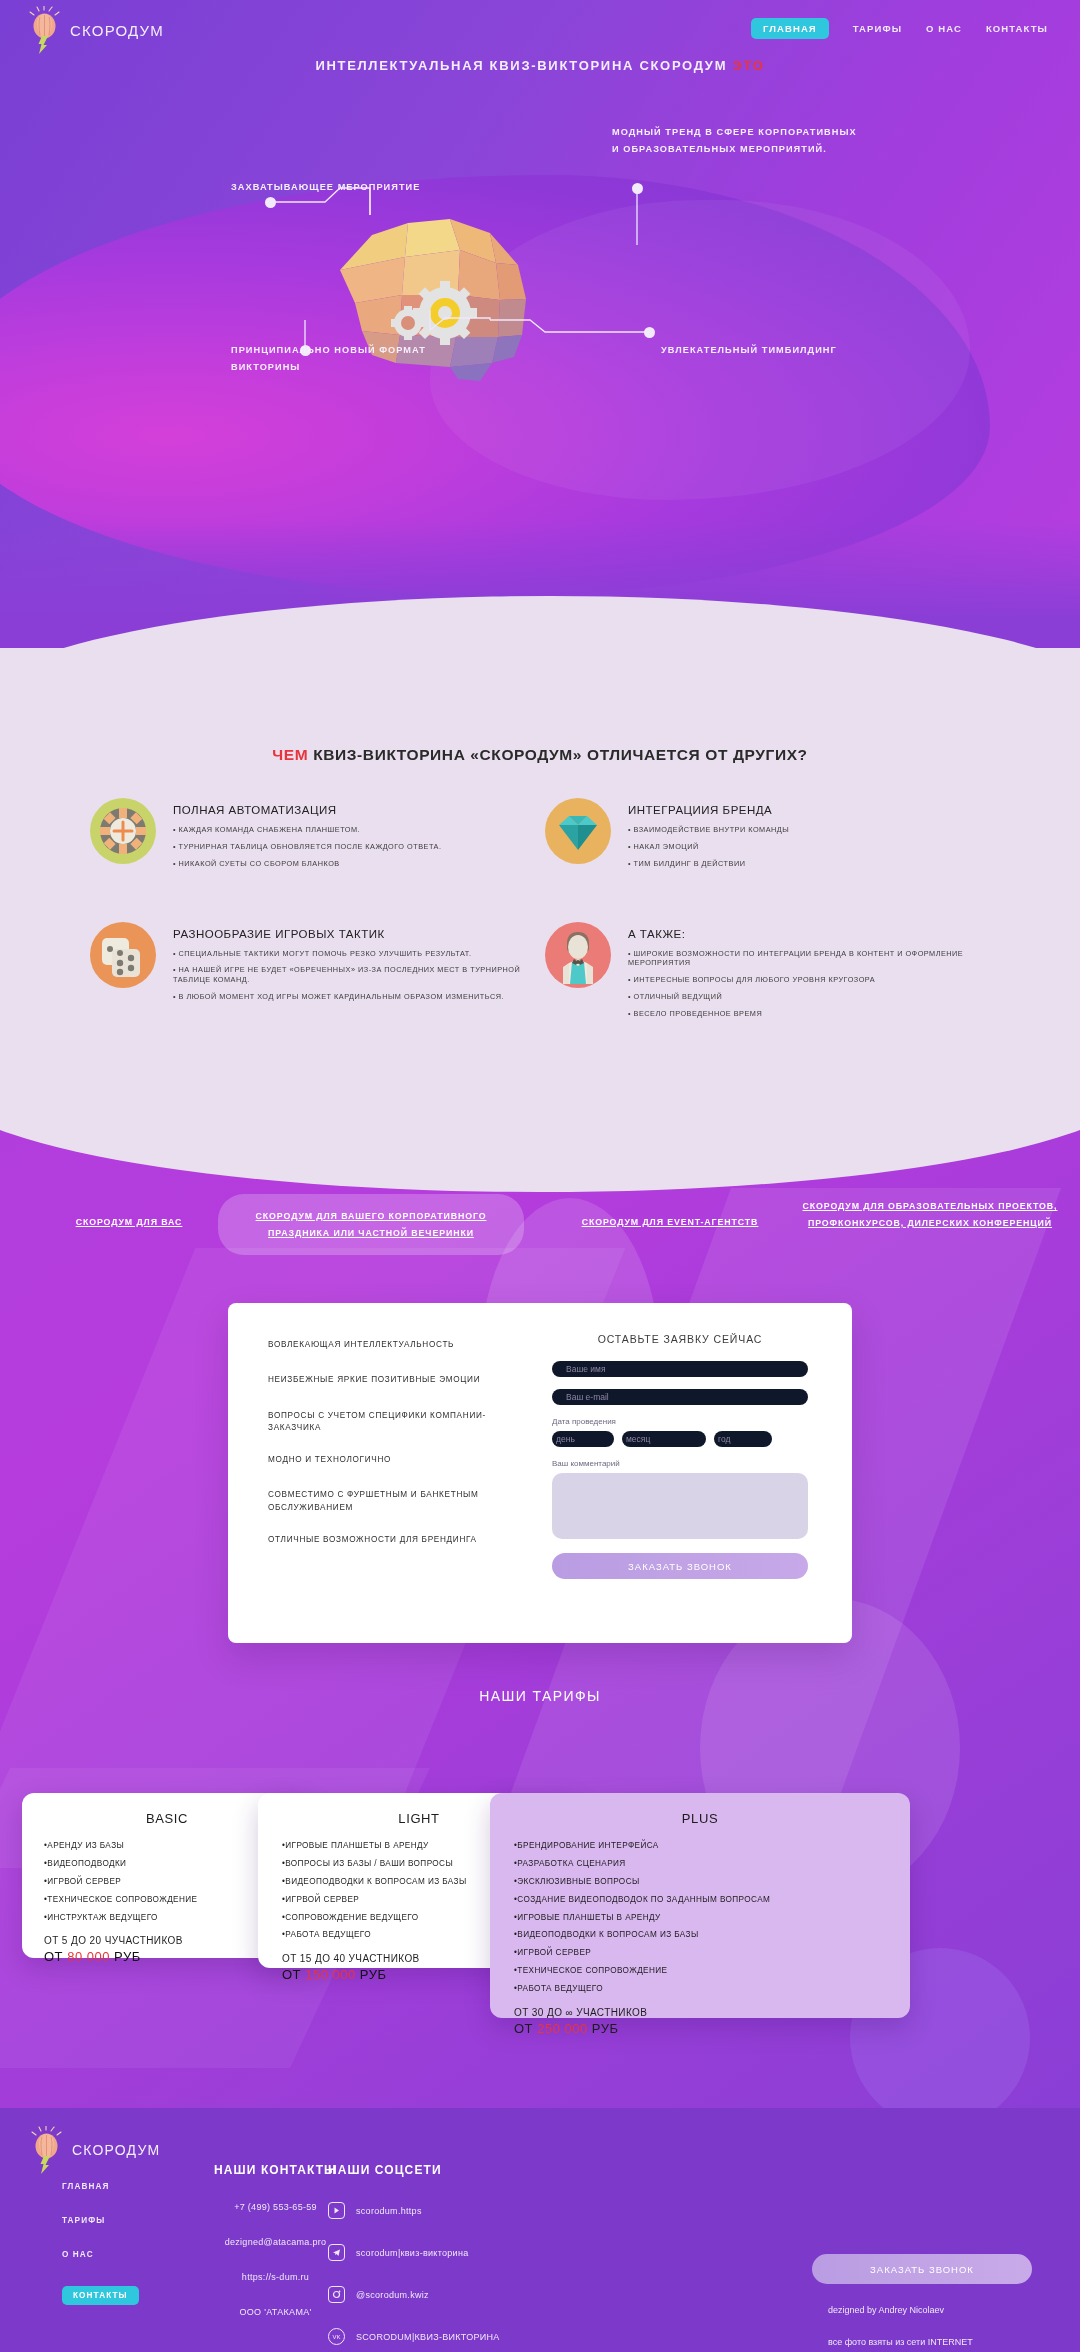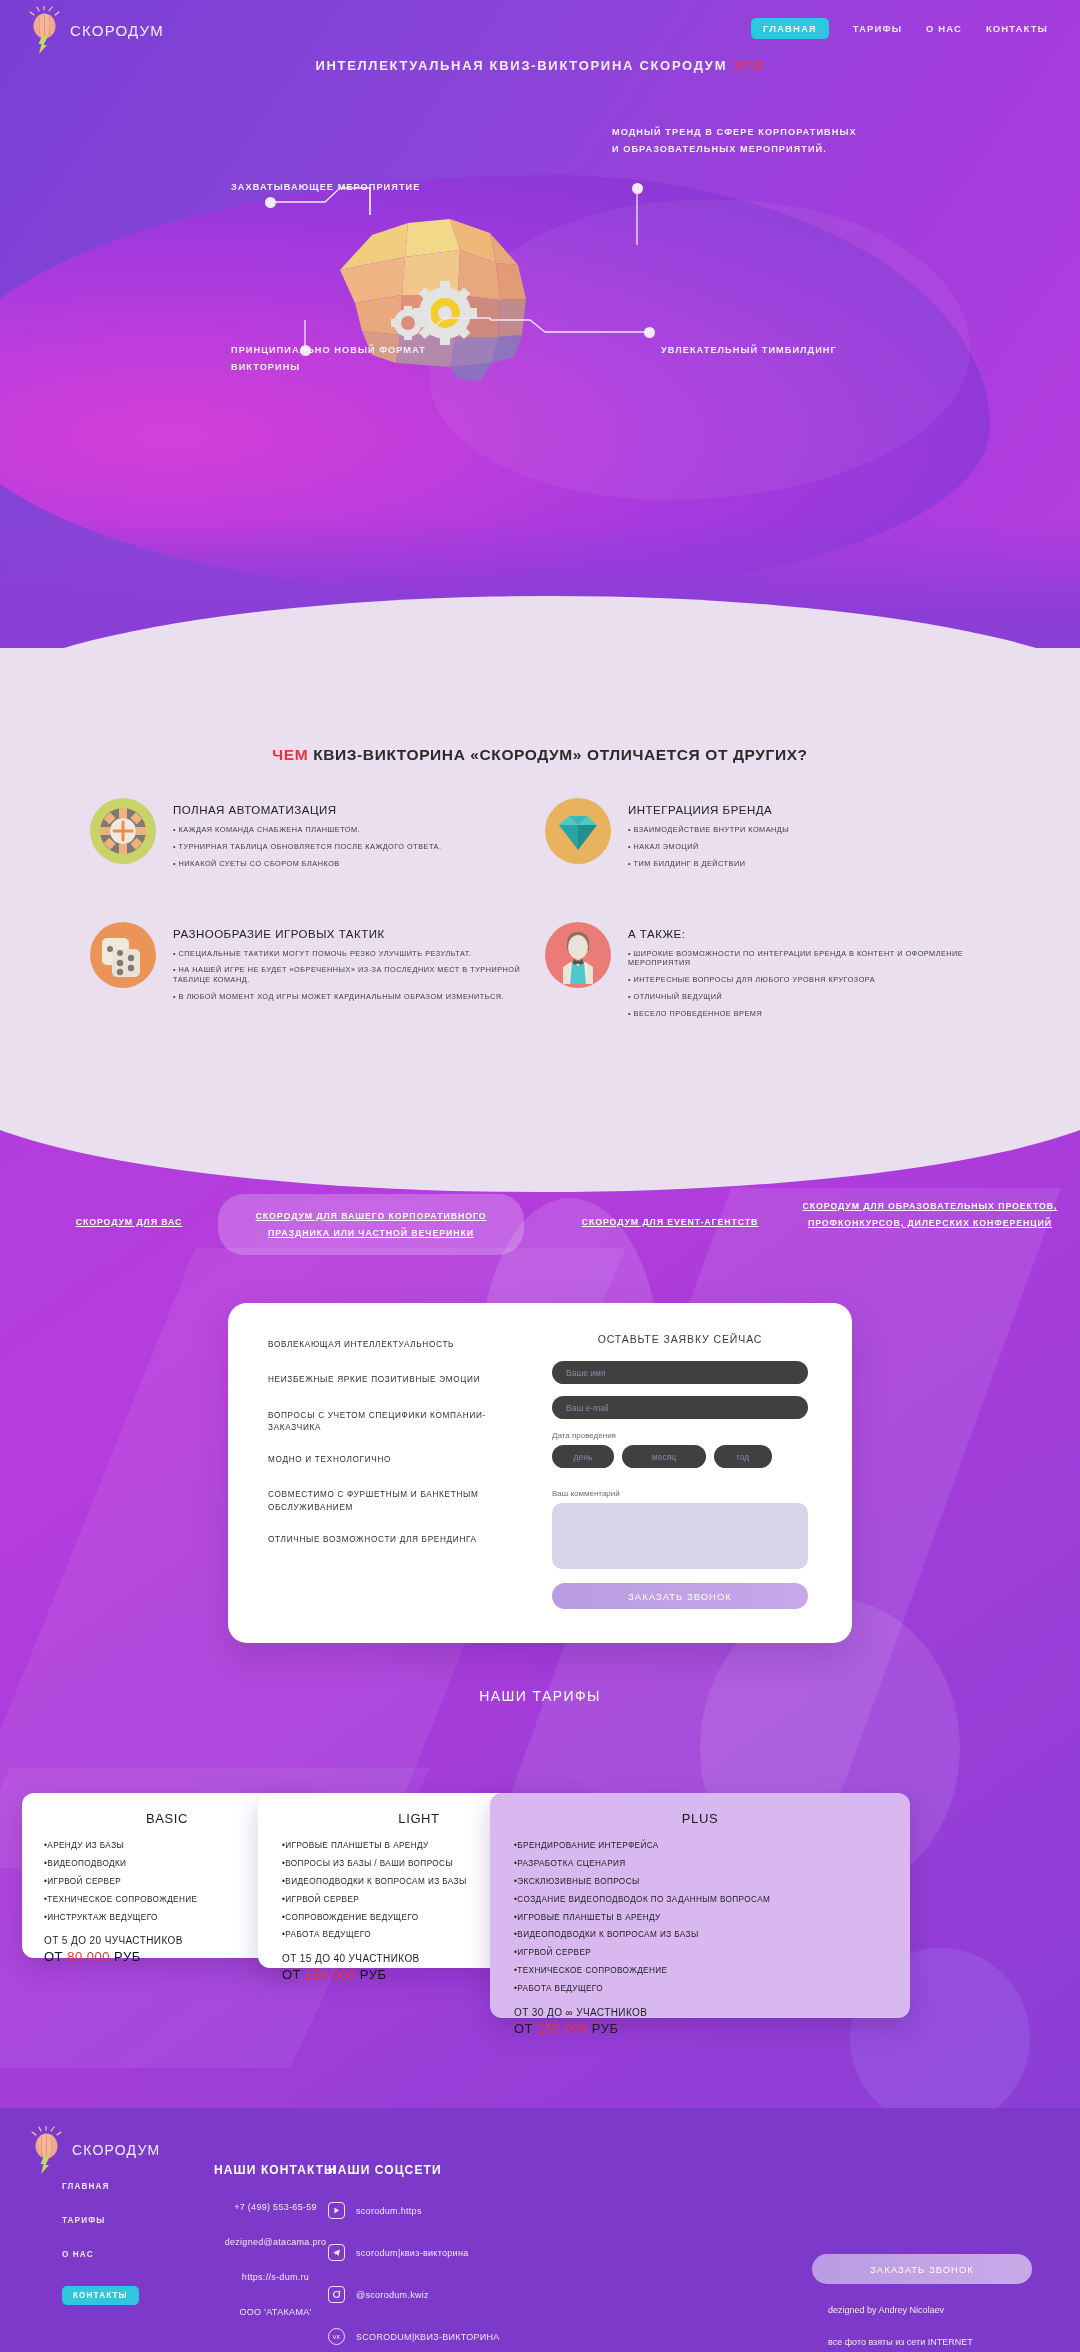--- a/index.html
+++ b/index.html
@@ -109,36 +109,36 @@
 
   .tabs{position:absolute;left:0;top:60px;width:1080px;height:80px;z-index:5;}
   .tab{position:absolute;color:#fff;font-size:8.8px;letter-spacing:0.9px;font-weight:700;text-align:center;line-height:1.9;text-decoration:underline;}
   .tab-a{left:14px;top:26px;width:230px;}
   .tab-b{left:218px;top:6px;width:306px;padding:14px 10px;background:rgba(255,255,255,0.22);border-radius:26px;}
   .tab-c{left:540px;top:26px;width:260px;}
   .tab-d{left:790px;top:10px;width:280px;}
 
   .card{
     position:absolute;left:228px;top:175px;width:624px;height:340px;
-    background:#fff;border-radius:19px;z-index:8;
+    background:#fff;border-radius:8px;z-index:8;
     box-shadow:0 14px 34px rgba(70,20,110,0.20);
     display:flex;
   }
   .card-left{width:300px;padding:36px 0 0 40px;}
   .cl-li{font-size:8.2px;letter-spacing:0.7px;color:#2e2e2e;line-height:1.5;margin-bottom:23px;}
   .card-right{width:324px;padding:30px 44px 0 24px;}
   .cr-title{text-align:center;font-size:10.5px;letter-spacing:0.9px;color:#3b3b3b;margin-bottom:16px;}
   .fld{
-    display:block;width:100%;height:23px;background:#404040;border:none;border-radius:13px;
+    display:block;width:100%;height:16px;background:#0f172a;border:none;border-radius:13px;
     padding:0 14px;font-size:8.5px;color:#8d86a5;font-family:"Liberation Sans",sans-serif;margin-bottom:12px;
   }
   .fld::placeholder{color:#8d86a5;}
   .sublabel{font-size:8px;color:#6e6880;margin-bottom:5px;}
   .daterow{display:flex;gap:8px;margin-bottom:10px;}
-  .daterow .fld{margin-bottom:11px;text-align:center;padding:0 4px;}
+  .daterow .fld{margin-bottom:2px;padding:0 4px;}
   .d-day{width:62px;}.d-mon{width:84px;}.d-year{width:58px;}
   .ta{
     display:block;width:100%;height:66px;background:#d9d3e8;border:none;border-radius:10px;
     padding:8px 12px;font-size:8.5px;color:#8d86a5;font-family:"Liberation Sans",sans-serif;resize:none;margin-bottom:14px;
   }
   .cta{
     display:block;width:100%;height:26px;border:none;border-radius:14px;cursor:pointer;
     background:linear-gradient(90deg,#b99ce2,#c7a8e8);color:#fff;font-size:9.5px;letter-spacing:1px;
     font-family:"Liberation Sans",sans-serif;
   }

